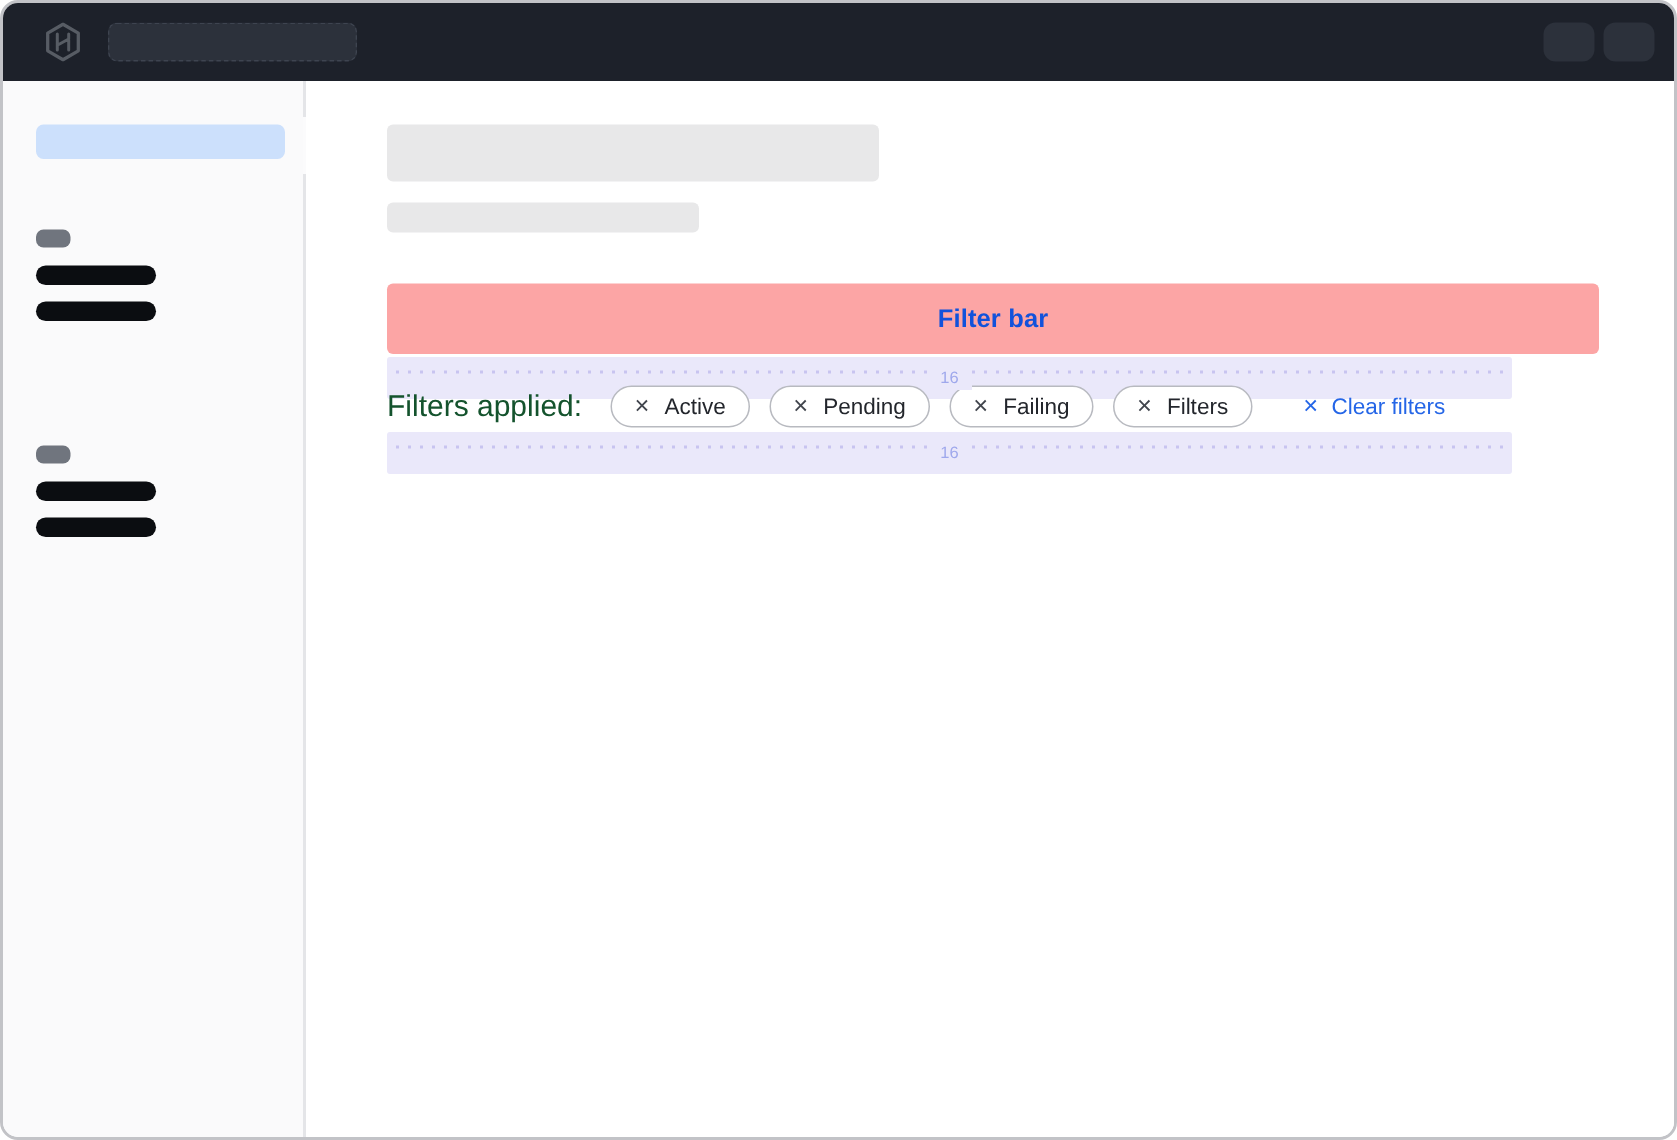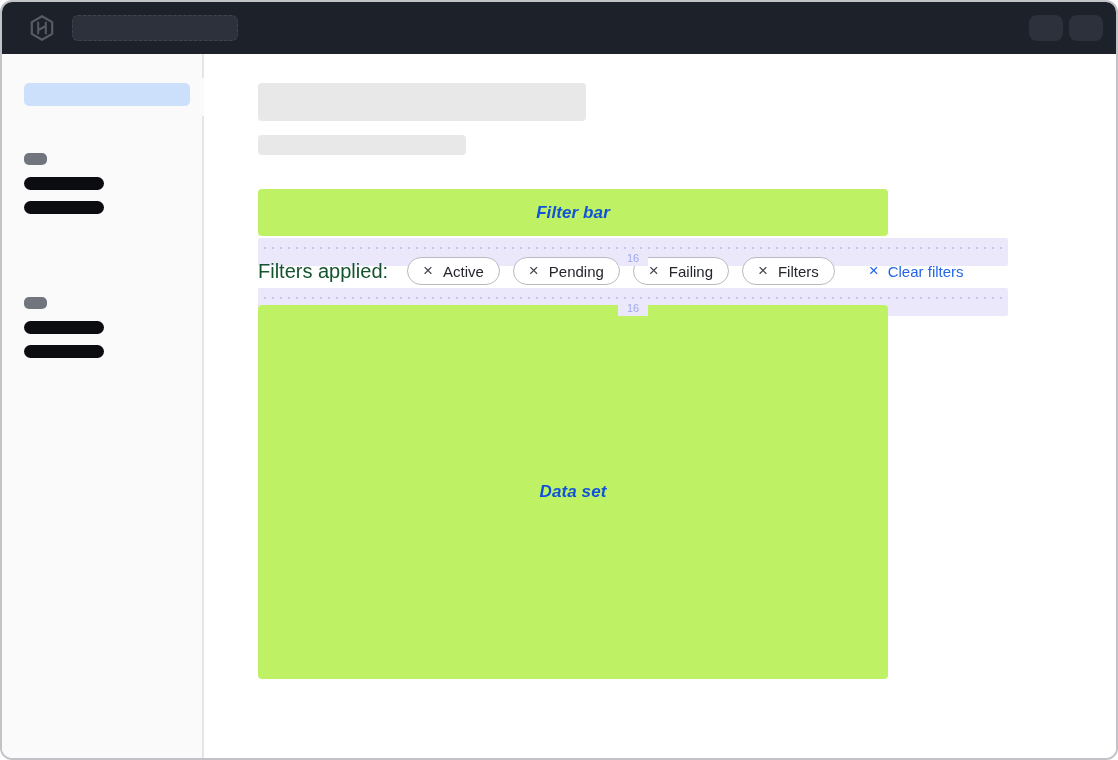--- a/index.html
+++ b/index.html
@@ -20,28 +20,28 @@
   .side-selected{position:absolute;left:22px;top:29px;width:166px;height:23px;border-radius:5px;background:#cce0fc;}
   .side-notch{position:absolute;left:200px;top:74px;width:14px;height:38px;background:#fbfbfc;
     border:2px solid #e4e5e8;border-left:none;border-radius:0 9px 9px 0;}
   .side-pill{position:absolute;left:22px;width:23px;height:12px;border-radius:5px;background:#70757e;}
   .side-bar{position:absolute;left:22px;width:80px;height:13px;border-radius:7px;background:#0b0d11;}
   
   .main{position:absolute;left:202px;top:52px;right:0;bottom:0;background:#ffffff;}
   .content{position:absolute;left:54px;top:0;width:750px;height:100%;}
   .ph-title{position:absolute;left:0;top:29px;width:328px;height:38px;border-radius:4px;background:#e8e8e9;}
   .ph-subtitle{position:absolute;left:0;top:81px;width:208px;height:20px;border-radius:4px;background:#e8e8e9;}
-  .panel{position:absolute;left:0;width:630px;background:#bef264;border-radius:4px;
-    display:flex;align-items:center;justify-content:center;font-style:italic;}
+  .panel{position:absolute;left:0;width:808px;background:#fca5a5;border-radius:4px;
+    display:flex;align-items:center;justify-content:center;}
   .panel-label{font-size:17px;font-weight:bold;color:#1152db;letter-spacing:.1px;}
   .panel.filterbar{top:135px;height:47px;}
   .panel.dataset{top:251px;height:374px;}
   
   .spacer{position:absolute;left:0;width:750px;height:28px;background:#eae8fa;border-radius:2px;
-    display:flex;align-items:flex-end;justify-content:center;}
+    display:flex;align-items:center;justify-content:center;}
   .spacer.s1{top:184px;}
   .spacer.s2{top:234px;}
   .spacer::before{content:"";position:absolute;left:6px;right:6px;top:9px;height:2px;
     background:repeating-linear-gradient(to right,#c8c4f0 0 2px,transparent 2px 8px);}
   .spacer-label{position:relative;z-index:1;background:#eae8fa;padding:0 9px;font-size:11px;
     color:#9fa8ec;line-height:15px;}
   
   .filters-row{position:absolute;left:0;top:200px;width:750px;height:34px;display:flex;align-items:center;}
   .filters-label{font-size:20px;color:#14532d;}
   .pills{display:flex;align-items:center;gap:13px;margin-left:19px;}
@@ -114,19 +114,16 @@
         <span class="clear-filters">
           <span class="x">×</span>
           <span class="lbl">Clear filters</span>
         </span>
       </div>
 
       <div class="spacer s2">
         <span class="spacer-label">16</span>
       </div>
 
-      <div class="panel dataset">
-        <span class="panel-label">Data set</span>
-      </div>
     </div>
   </div>
 
 </div>
 
 </body></html>

